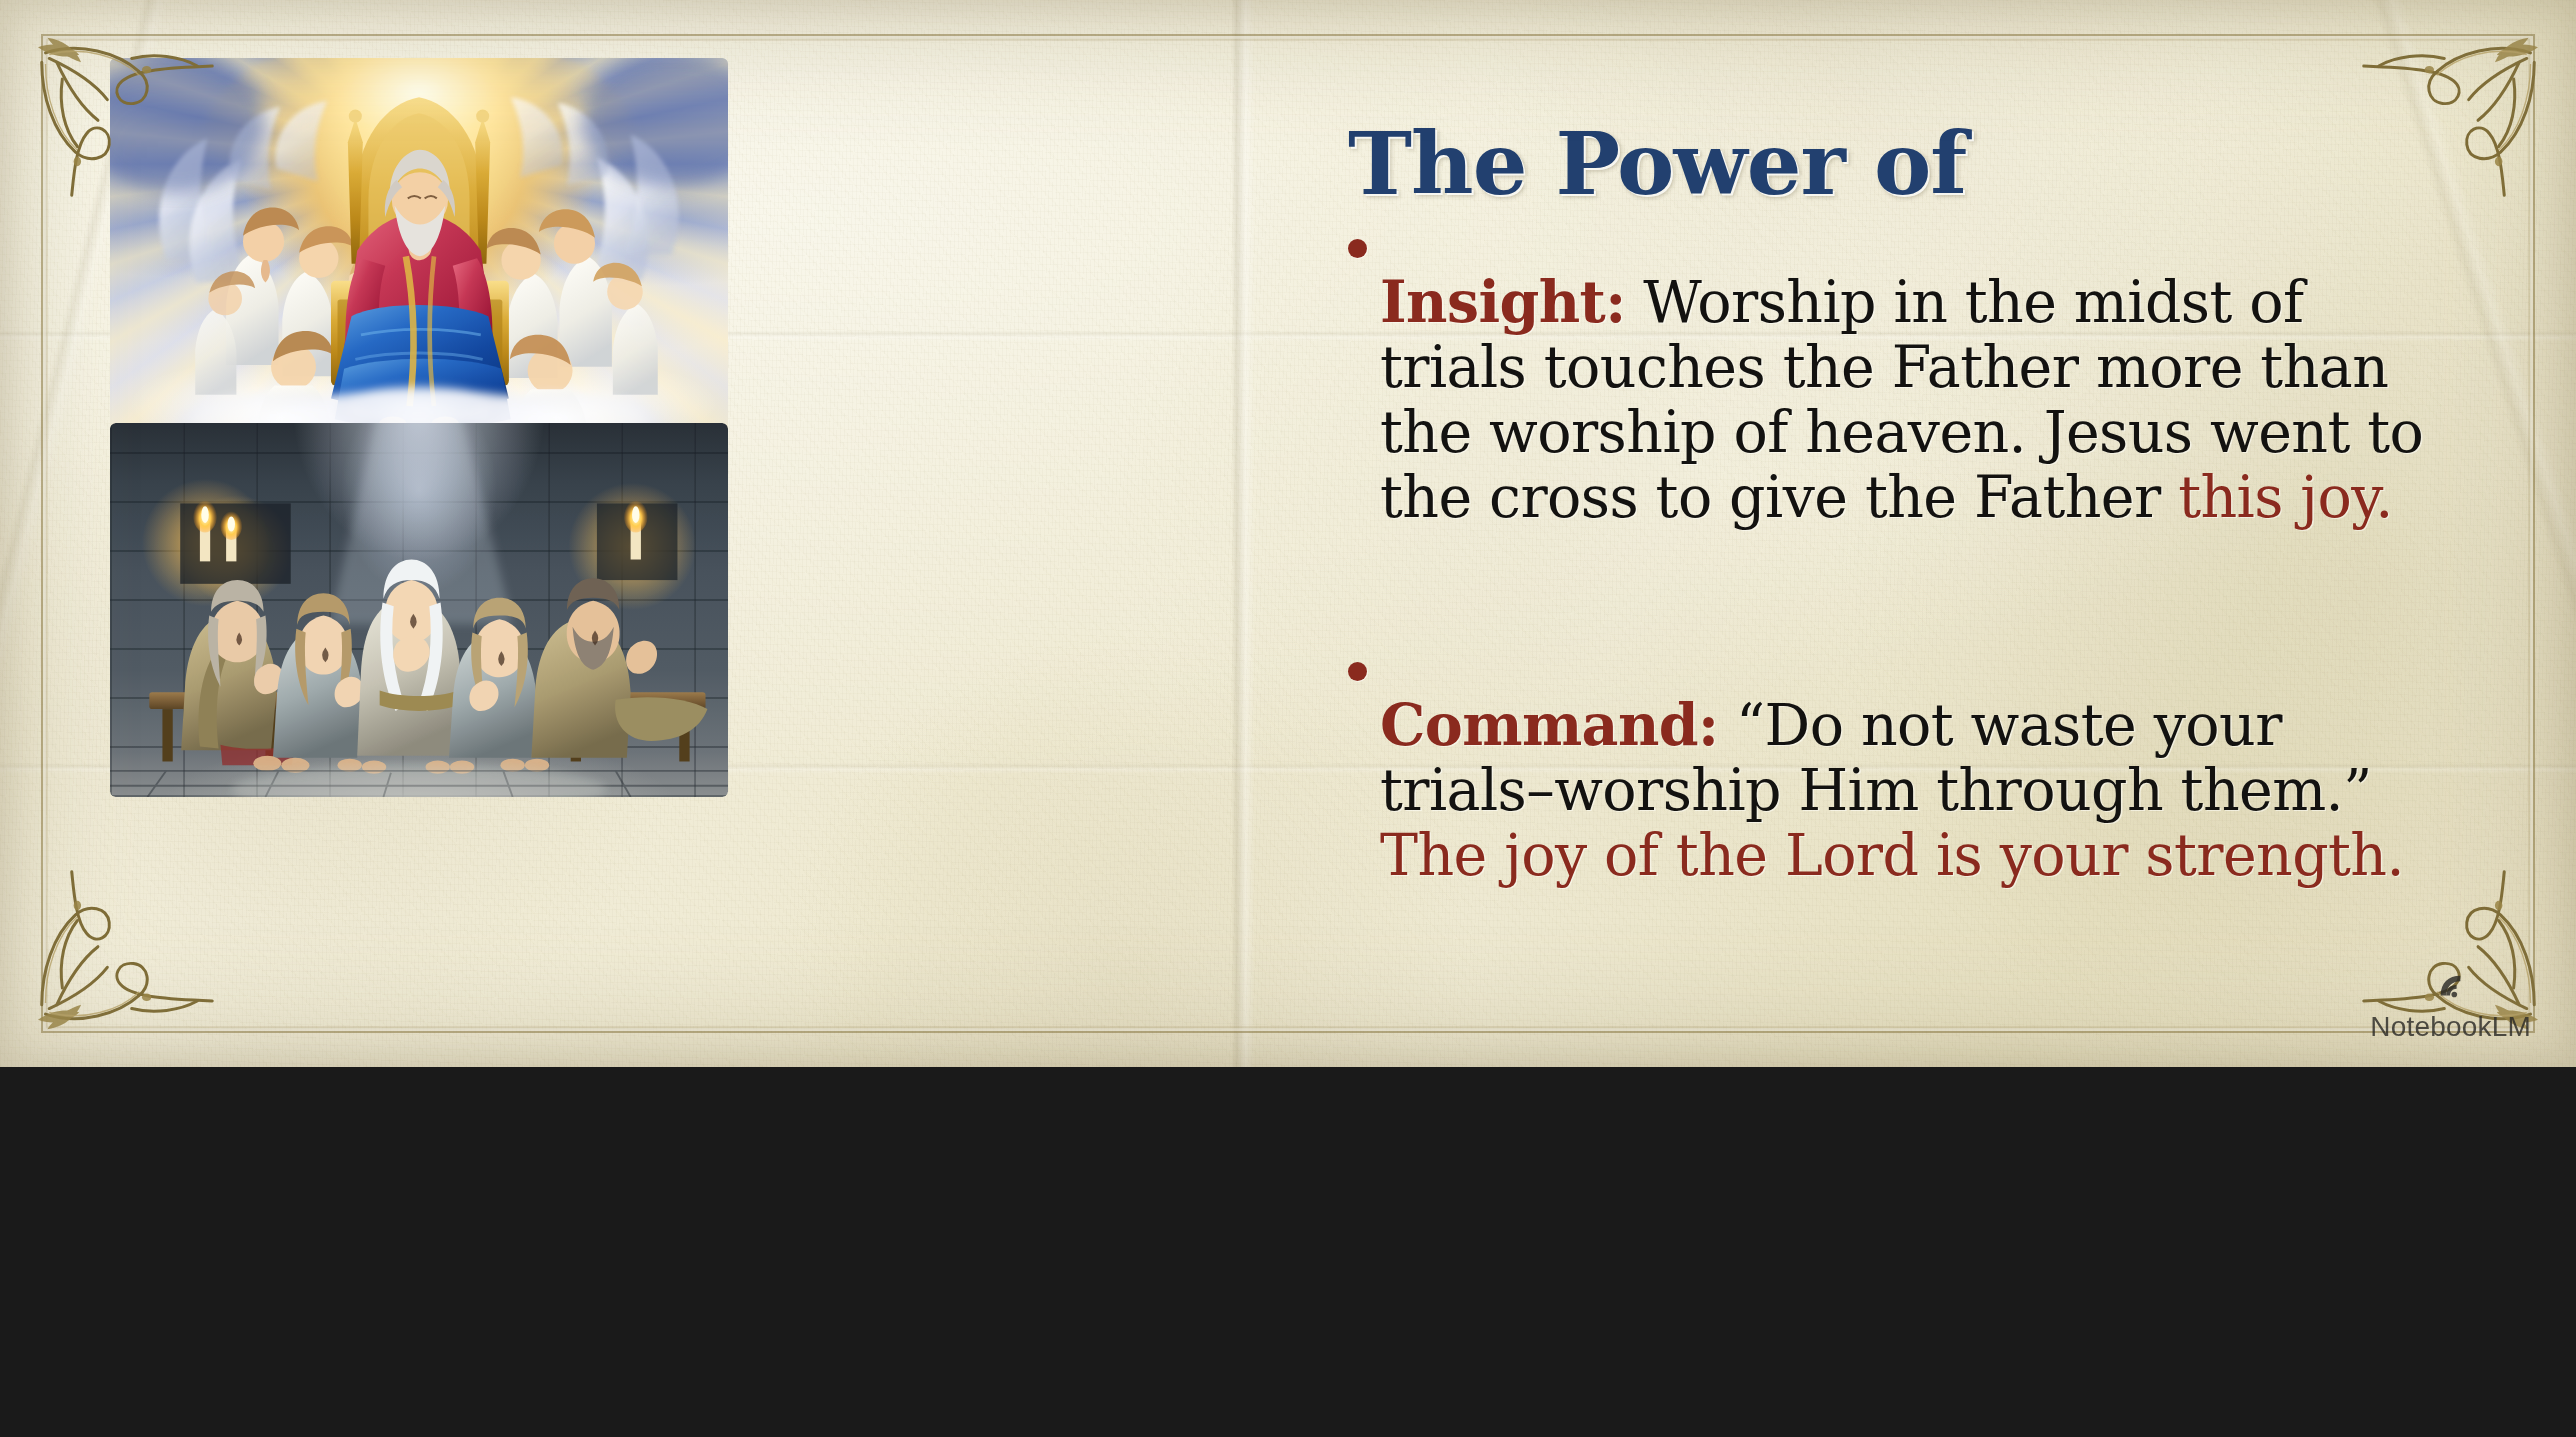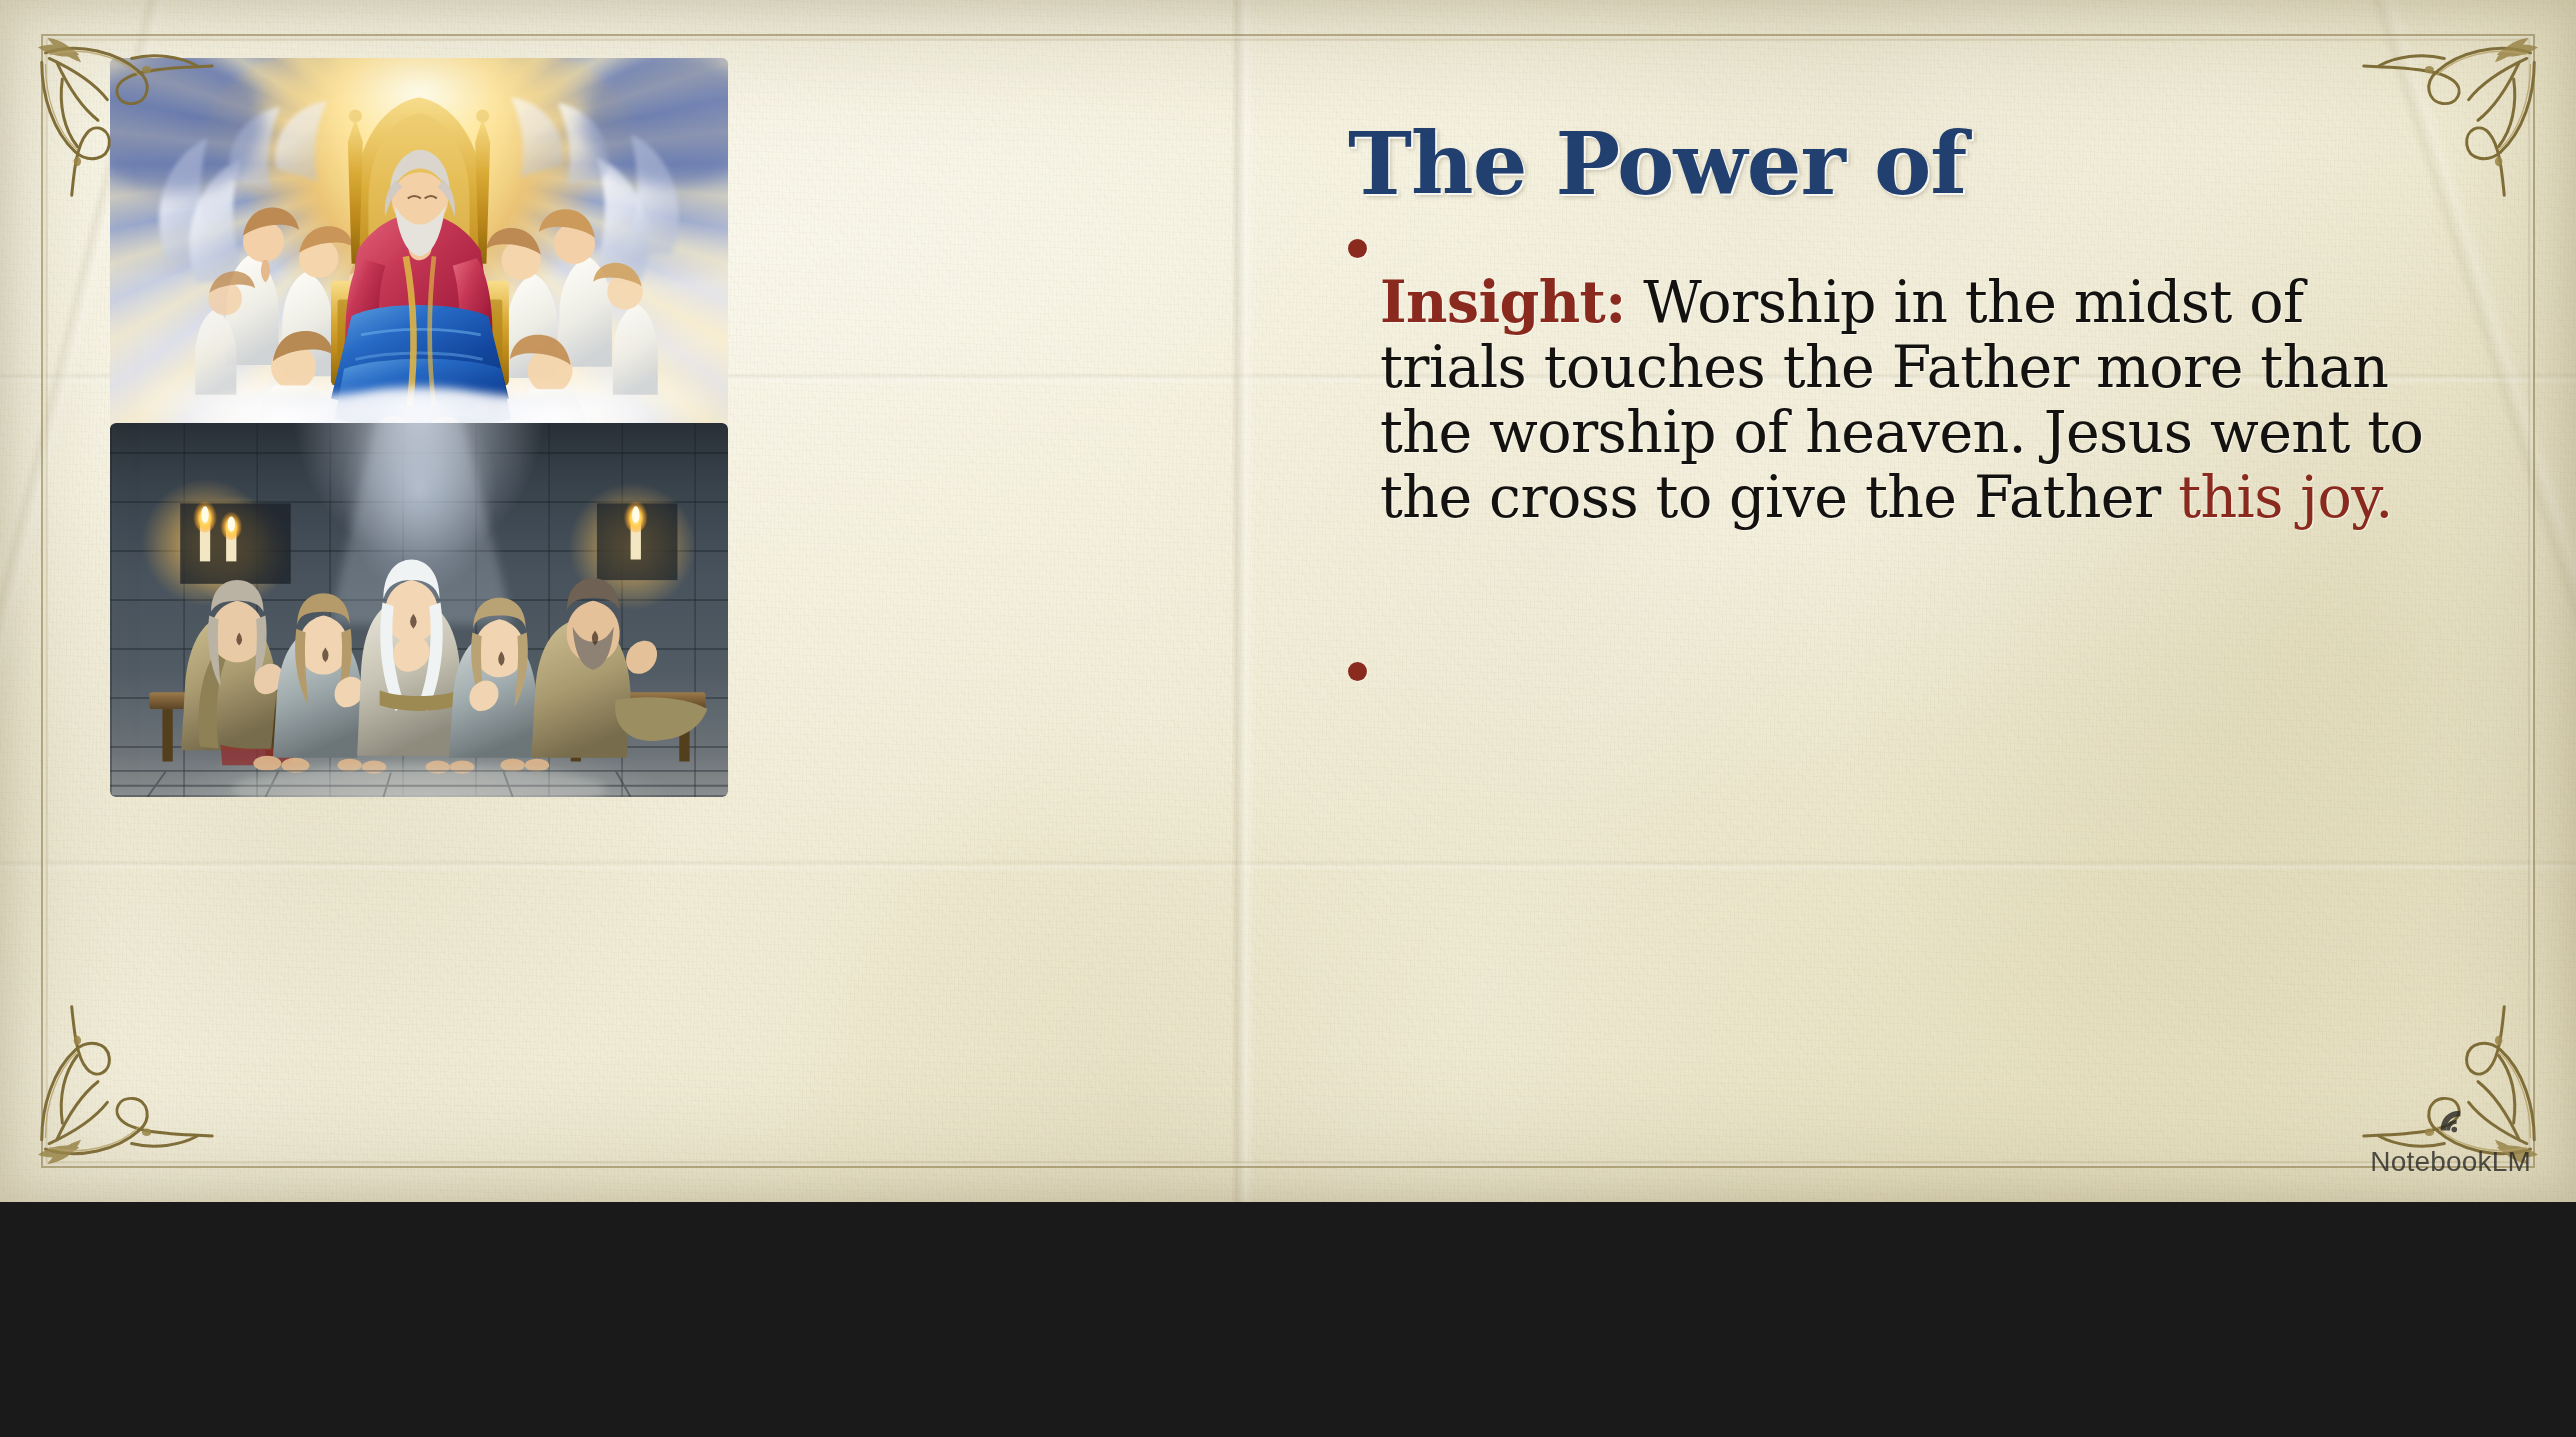--- a/index.html
+++ b/index.html
@@ -3,21 +3,21 @@
 <meta charset="utf-8">
 <style>
   html, body {
     margin: 0;
     padding: 0;
     background: #1a1a1a;
   }
   #slide {
     position: relative;
     width: 2576px;
-    height: 1202px;
+    height: 1067px;
     overflow: hidden;
     font-family: "Liberation Serif", "DejaVu Serif", serif;
     background:
       radial-gradient(ellipse 120% 90% at 30% 20%, rgba(255,255,250,0.55), rgba(255,255,250,0) 60%),
       radial-gradient(ellipse 80% 60% at 85% 85%, rgba(222,214,176,0.45), rgba(222,214,176,0) 70%),
       linear-gradient(118deg, #f5f1dd 0%, #f2eedb 22%, #efead2 45%, #f3efdc 62%, #ece7cd 82%, #f1ecd8 100%);
   }
 
   
   .grain, .grain2, .fold, .fold2 { position:absolute; inset:0; pointer-events:none; }
@@ -587,20 +587,21 @@
 
     <h1 id="title-line1">The Power of</h1>
 
     <div class="bullet">
       <span class="dot"></span>
       <p class="btext"><span class="lead">Insight:</span><span> Worship in the midst of trials touches the Father more than the worship of heaven. Jesus went to the cross to give the Father </span><span class="accent">this joy.</span></p>
     </div>
 
     <div class="bullet">
       <span class="dot"></span>
+      <p class="btext"><span class="lead">Command:</span><span> “Do not waste your trials–worship Him through them.” </span><span class="accent">The joy of the Lord is your strength.</span></p>
     </div>
   </div>
 
   <div class="frame-line"></div>
 
   <div class="corner tl">
     <svg viewBox="0 0 210 190">
       <g fill="none" stroke="#7e6c36" stroke-width="3.2" stroke-linecap="round">
         <path d="M26 34 C62 22 104 34 126 54 C140 66 136 86 120 88 C104 90 96 74 108 64 C122 52 156 50 204 48"></path>
         <path d="M30 40 C56 52 78 66 92 84"></path>

